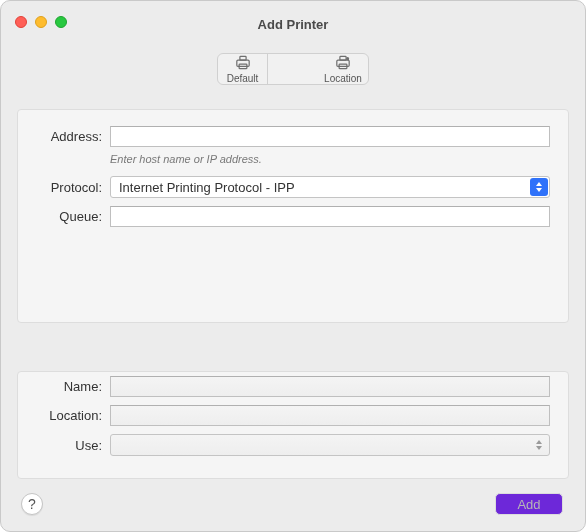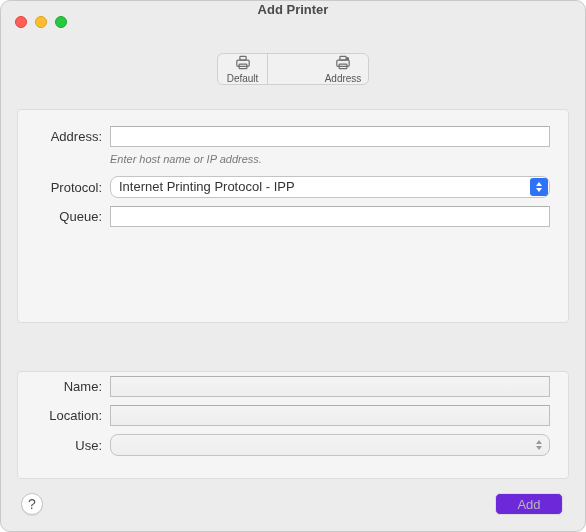--- a/index.html
+++ b/index.html
@@ -4,40 +4,40 @@
 <style>
 * { box-sizing: border-box; margin: 0; padding: 0; }
 body { font-family: -apple-system, "Helvetica Neue", Arial, sans-serif; font-size: 13px; color: #333; background: #fff; }
 .window { width: 586px; height: 532px; background: #ececec; border: 1px solid #c9c9c9; border-radius: 10px; overflow: hidden; position: relative; }
 .titlebar { height: 52px; position: relative; }
 .traffic { position: absolute; top: 15px; left: 14px; display: flex; gap: 8px; }
 .tl { width: 12px; height: 12px; border-radius: 50%; }
 .tl.red { background: #ff5f57; border: 0.5px solid #e24238; }
 .tl.yel { background: #febc2e; border: 0.5px solid #dfa11c; }
 .tl.grn { background: #28c840; border: 0.5px solid #1fa52f; }
-.title { text-align: center; font-weight: 700; font-size: 13px; padding-top: 1px; color: #4a4a4a; }
+.title { text-align: center; font-weight: 700; font-size: 13px; padding-top: 16px; color: #4a4a4a; }
 .toolbar { display: flex; justify-content: center; padding: 0 0 10px 0; }
 .seg { display: flex; border: 0.5px solid #d0d0d0; border-radius: 6px; overflow: hidden; background: #f1f1f1; height: 32px; }
 .seg-btn { width: 50px; display: flex; flex-direction: column; align-items: center; justify-content: center; gap: 2px; font-size: 10px; color: #555; cursor: default; border-right: 0.5px solid #d0d0d0; }
 .seg-btn:last-child { border-right: none; }
 .seg-btn.active { background: #d9d9d9; margin-top: 38px; }
 .seg-btn.active .ico path, .seg-btn.active .ico line, .seg-btn.active .ico circle, .seg-btn.active .ico rect { stroke: #0a60ff; }
 .seg-btn.active .lbl { color: #0a60ff; }
 .ico { width: 22px; height: 20px; }
 .content { padding: 14px 16px 0 16px; }
 .panel { background: #f5f5f5; border: 1px solid #ddd; border-radius: 4px; padding: 16px 18px 12px 8px; margin-bottom: 14px; }
 .panel.short { height: 214px; }
 .panel.lower { padding: 4px 18px 14px 8px; margin-top: 48px; }
 .row { display: flex; align-items: center; margin-bottom: 8px; }
 .row.hint { margin-top: -4px; margin-bottom: 10px; }
 .lbl-col { width: 84px; text-align: right; padding-right: 8px; color: #333; font-size: 13px; }
 .field-col { flex: 1; }
 .txt { width: 100%; height: 21px; background: #fff; border: 1px solid #bfbfbf; border-top-color: #b0b0b0; border-radius: 0; padding: 2px 5px; font-size: 13px; }
 .txt.ro { background: linear-gradient(#f4f4f4,#eee); color: #777; }
-.sel { width: 100%; height: 22px; background: #fff; border: 1px solid #c4c4c4; border-radius: 8px; position: relative; padding: 2px 24px 2px 8px; font-size: 13px; display: flex; }
+.sel { width: 100%; height: 22px; background: #fff; border: 1px solid #c4c4c4; border-radius: 3px; position: relative; padding: 2px 24px 2px 8px; font-size: 13px; display: flex; align-items: center; }
 .sel .knob { position: absolute; right: 1px; top: 1px; bottom: 1px; width: 18px; border-radius: 3px; display: flex; flex-direction: column; align-items: center; justify-content: center; }
 .sel.enabled .knob { background: #2f72fa; }
 .sel.disabled .knob { background: transparent; }
 .sel.disabled { background: linear-gradient(#f4f4f4,#eee); }
 .knob::before, .knob::after { content: ""; width: 0; height: 0; border-left: 3px solid transparent; border-right: 3px solid transparent; }
 .sel.enabled .knob::before { border-bottom: 4px solid #fff; margin-bottom: 2px; }
 .sel.enabled .knob::after { border-top: 4px solid #fff; }
 .sel.disabled .knob::before { border-bottom: 4px solid #9a9a9a; margin-bottom: 2px; }
 .sel.disabled .knob::after { border-top: 4px solid #9a9a9a; }
 .hint-txt { font-size: 11px; color: #787878; font-style: italic; }
@@ -78,21 +78,21 @@
         </svg>
         <span class="lbl">IP</span>
       </div>
       <div class="seg-btn">
         <svg class="ico" viewBox="0 0 24 22" fill="none" stroke="#6f6f6f" stroke-width="1.6">
           <rect x="4" y="8" width="16" height="8" rx="1.5"></rect>
           <rect x="8" y="3" width="8" height="5" rx="1"></rect>
           <rect x="7" y="13" width="10" height="6" rx="1"></rect>
           <circle cx="18" cy="6" r="1.2" fill="#6f6f6f"></circle>
         </svg>
-        <span class="lbl">Address</span>
+        <span class="lbl">Location</span>
       </div>
     </div>
   </div>
 
   <div class="content">
 
     <div class="panel short">
       <div class="row">
         <div class="lbl-col">Address:</div>
         <div class="field-col">

